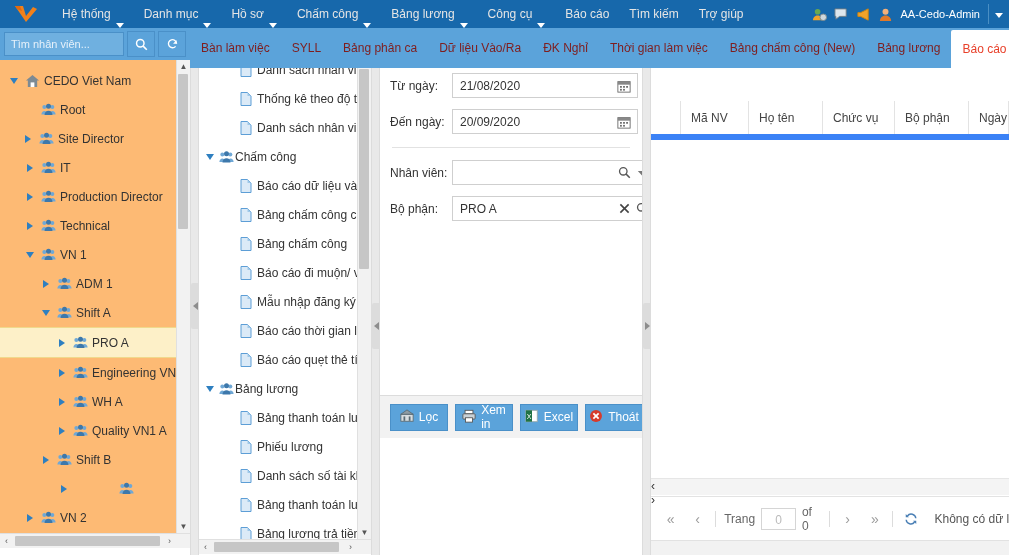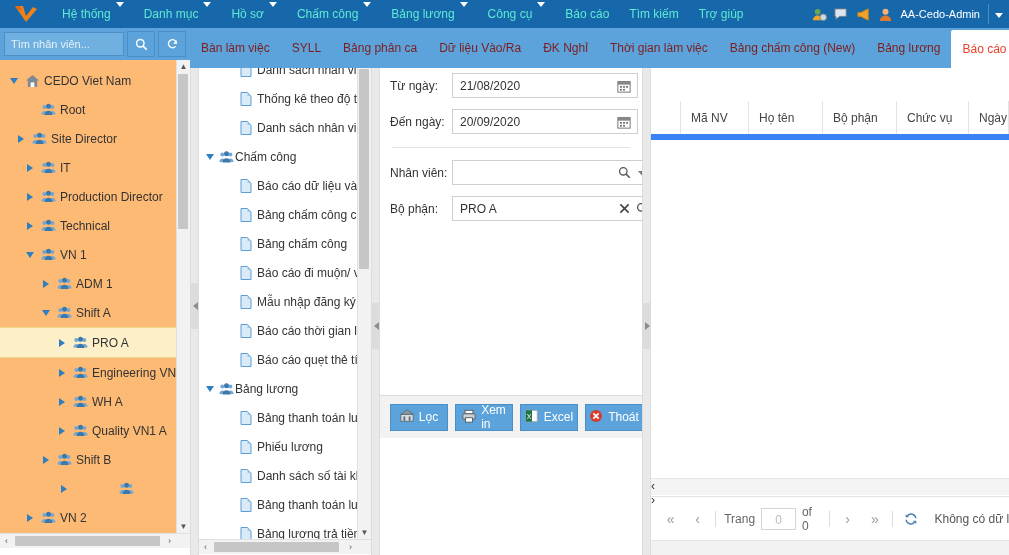--- a/index.html
+++ b/index.html
@@ -12,22 +12,22 @@
 
   
   .topbar{
     position:absolute;left:0;top:0;width:1009px;height:28px;
     background:#1768ab;display:flex;align-items:center;
   }
   .logo{width:52px;height:28px;display:flex;align-items:center;justify-content:center;}
   .logo svg{display:block;}
   .menu{display:flex;align-items:center;height:28px;}
   .menu-item{
-    color:#5eead4;font-size:12px;padding:0 10px;height:28px;line-height:28px;
-    white-space:nowrap;cursor:default;display:flex;align-items:flex-start;gap:5px;
+    color:#e5e5e5;font-size:12px;padding:0 10px;height:28px;line-height:28px;
+    white-space:nowrap;cursor:default;display:flex;align-items:flex-end;gap:5px;
   }
   .caret{
     width:0;height:0;border-left:4px solid transparent;border-right:4px solid transparent;
     border-top:5px solid #fff;display:inline-block;margin-top:2px;
   }
   .topright{position:absolute;right:0;top:0;height:28px;display:flex;align-items:center;}
   .tr-icon{width:22px;height:28px;display:flex;align-items:center;justify-content:center;font-size:13px;}
   .tr-user{color:#fff;font-size:11px;padding:0 8px 0 4px;white-space:nowrap;}
   .tr-sep{width:1px;height:20px;background:#4a8fc4;}
   .tr-caret{width:20px;height:28px;display:flex;align-items:center;justify-content:center;}
@@ -255,21 +255,21 @@
               <circle cx="4" cy="4" r="2.4" fill="#6fa8d6"></circle>
               <circle cx="13.6" cy="4" r="2.4" fill="#6fa8d6"></circle>
               <circle cx="9" cy="3.2" r="3" fill="#3d78ab"></circle>
               <path d="M0.5 13c0-2.6 1.8-4.2 3.5-4.2S7.5 10.4 7.5 13z" fill="#6fa8d6"></path>
               <path d="M10.5 13c0-2.6 1.8-4.2 3.5-4.2S17.5 10.4 17.5 13z" fill="#6fa8d6"></path>
               <path d="M4.2 13.5c0-3.1 2.2-5 4.8-5s4.8 1.9 4.8 5z" fill="#3d78ab"></path>
             </svg>
           </span>
           <span class="tlabel">Root</span>
         </div>
-        <div class="tnode" style="padding-left: 13px;">
+        <div class="tnode" style="padding-left: 20px;">
           <span class="tw">
             <i class="arrow-r"></i>
           </span>
           <span class="tico">
             <svg width="15" height="13" viewBox="0 0 18 14">
               <circle cx="4" cy="4" r="2.4" fill="#6fa8d6"></circle>
               <circle cx="13.6" cy="4" r="2.4" fill="#6fa8d6"></circle>
               <circle cx="9" cy="3.2" r="3" fill="#3d78ab"></circle>
               <path d="M0.5 13c0-2.6 1.8-4.2 3.5-4.2S7.5 10.4 7.5 13z" fill="#6fa8d6"></path>
               <path d="M10.5 13c0-2.6 1.8-4.2 3.5-4.2S17.5 10.4 17.5 13z" fill="#6fa8d6"></path>
@@ -844,22 +844,22 @@
     <div class="sphandle" style="top:275px;">
         <span class="sp-ar-r"></span>
       </div>
   </div>
 
   <div class="gridcol">
     <div class="gridhead" id="grid-head">
         <div class="gh" style="width: 30px; flex: 0 0 auto;"></div>
         <div class="gh" style="width: 68px; flex: 0 0 auto;">Mã NV</div>
         <div class="gh" style="width: 74px; flex: 0 0 auto;">Họ tên</div>
+        <div class="gh" style="width: 72px; flex: 0 0 auto;">Chức vụ</div>
         <div class="gh" style="width: 74px; flex: 0 0 auto;">Bộ phận</div>
-        <div class="gh" style="width: 72px; flex: 0 0 auto;">Chức vụ</div>
         <div class="gh" style="width: 40px; flex: 0 0 auto;">Ngày</div>
       </div>
     <div class="gridbody"></div>
 
     <div class="gridhscroll">
       <div class="ar" style="left:0;top:1px;">‹</div>
       <div class="thumb" style="left:14px;width:278px;top:3px;"></div>
       <div class="ar" style="right:2px;top:1px;">›</div>
     </div>
 

